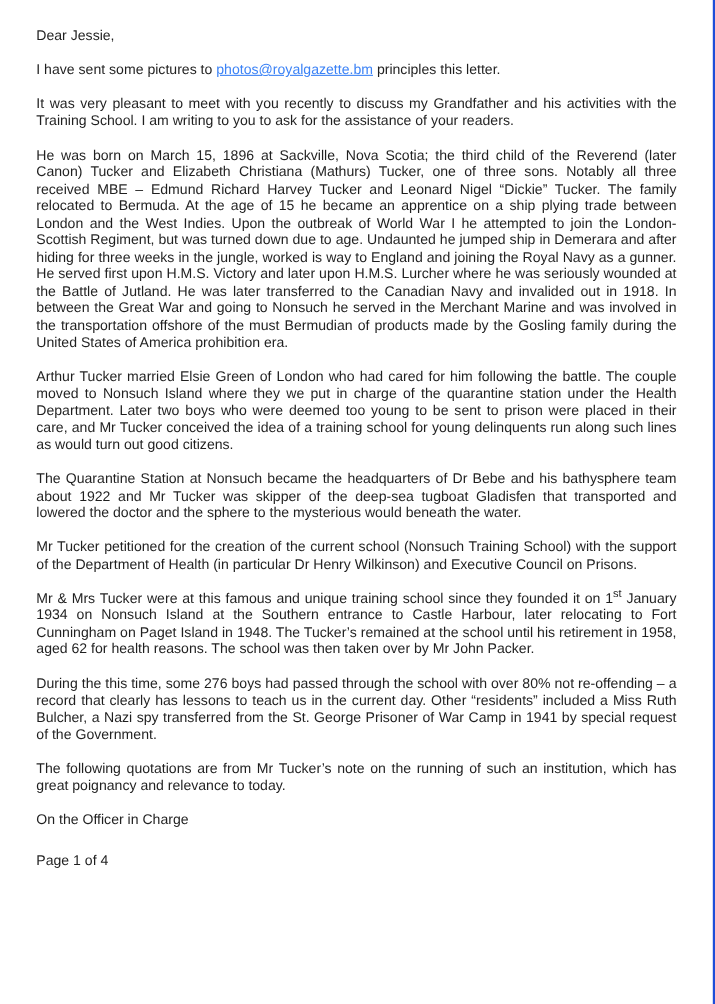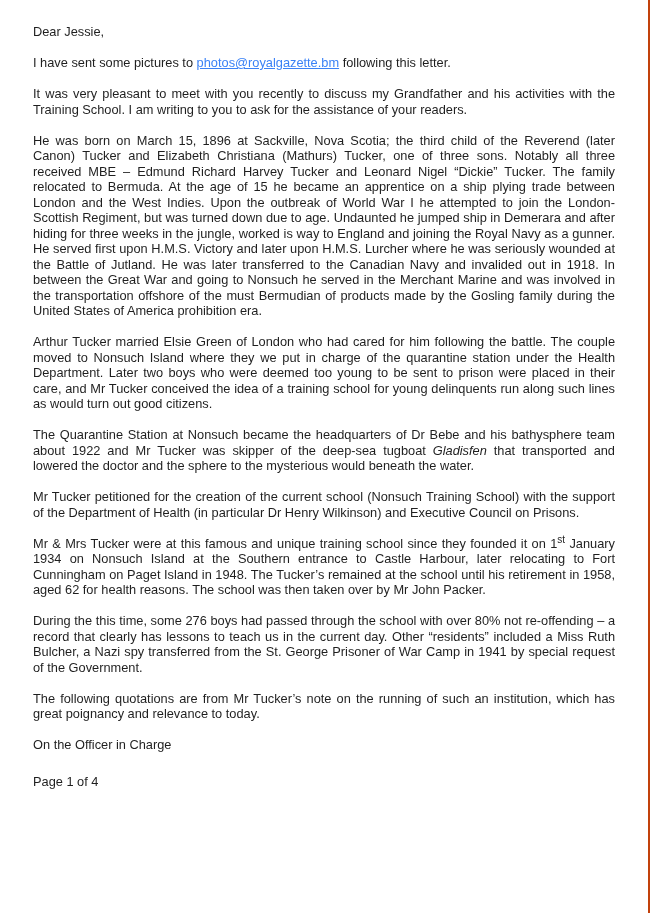--- a/index.html
+++ b/index.html
@@ -7,56 +7,56 @@
     width: 650px;
     height: 913px;
     background: #ffffff;
     font-family: "Liberation Sans", sans-serif;
   }
   .page {
     box-sizing: border-box;
     width: 650px;
     height: 913px;
     background: #ffffff;
-    border-right: 2px solid #c2410c;
+    border-right: 2px solid #1d4ed8;
     padding: 24px 33px 0 33px;
     overflow: hidden;
   }
   .page p {
     margin: 0 0 15.5px 0;
     font-size: 12.8px;
     line-height: 15.5px;
     color: #1f1f1f;
     text-align: justify;
   }
   .page p.single { text-align: left; }
   a.email-link {
     color: #3b82f6;
     text-decoration: underline;
     cursor: pointer;
   }
-  .italic { font-style: italic; }
+  .italic { }
   sup.ordinal {
     font-size: 10px;
     line-height: 0;
     vertical-align: super;
   }
   .footer {
     text-align: center;
     margin-top: 21px !important;
   }
 </style>
 </head>
 <body>
 
 <div class="page">
 
   <p class="single">Dear Jessie,</p>
 
-  <p class="single"><span>I have sent some pictures to </span><a class="email-link">photos@royalgazette.bm</a><span> following this letter.</span></p>
+  <p class="single"><span>I have sent some pictures to </span><a class="email-link">photos@royalgazette.bm</a><span> principles this letter.</span></p>
 
   <p>It was very pleasant to meet with you recently to discuss my Grandfather and his activities with the Training School. I am writing to you to ask for the assistance of your readers.</p>
 
 
   <p>He was born on March 15, 1896 at Sackville, Nova Scotia; the third child of the Reverend (later Canon) Tucker and Elizabeth Christiana (Mathurs) Tucker, one of three sons. Notably all three received MBE – Edmund Richard Harvey Tucker and Leonard Nigel “Dickie” Tucker. The family relocated to Bermuda. At the age of 15 he became an apprentice on a ship plying trade between London and the West Indies. Upon the outbreak of World War I he attempted to join the London-Scottish Regiment, but was turned down due to age. Undaunted he jumped ship in Demerara and after hiding for three weeks in the jungle, worked is way to England and joining the Royal Navy as a gunner. He served first upon H.M.S. Victory and later upon H.M.S. Lurcher where he was seriously wounded at the Battle of Jutland. He was later transferred to the Canadian Navy and invalided out in 1918. In between the Great War and going to Nonsuch he served in the Merchant Marine and was involved in the transportation offshore of the must Bermudian of products made by the Gosling family during the United States of America prohibition era.</p>
 
   <p>Arthur Tucker married Elsie Green of London who had cared for him following the battle. The couple moved to Nonsuch Island where they we put in charge of the quarantine station under the Health Department. Later two boys who were deemed too young to be sent to prison were placed in their care, and Mr Tucker conceived the idea of a training school for young delinquents run along such lines as would turn out good citizens.</p>
 
   <p><span>The Quarantine Station at Nonsuch became the headquarters of Dr Bebe and his bathysphere team about 1922 and Mr Tucker was skipper of the deep-sea tugboat </span><span class="italic">Gladisfen</span><span> that transported and lowered the doctor and the sphere to the mysterious would beneath the water.</span></p>
 

